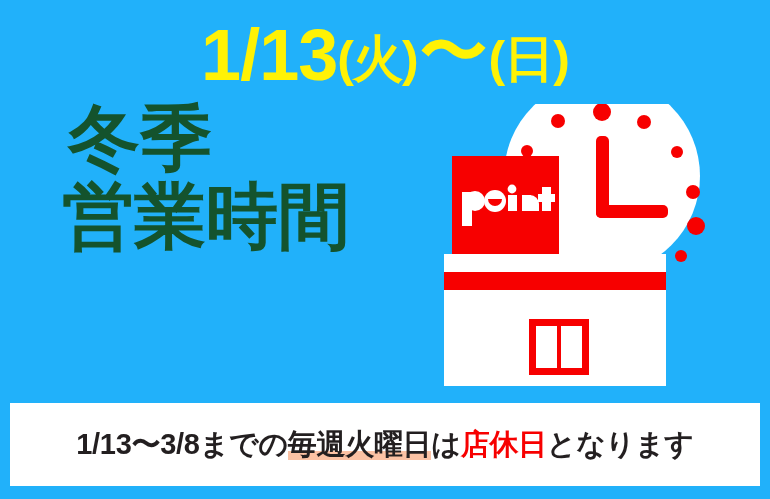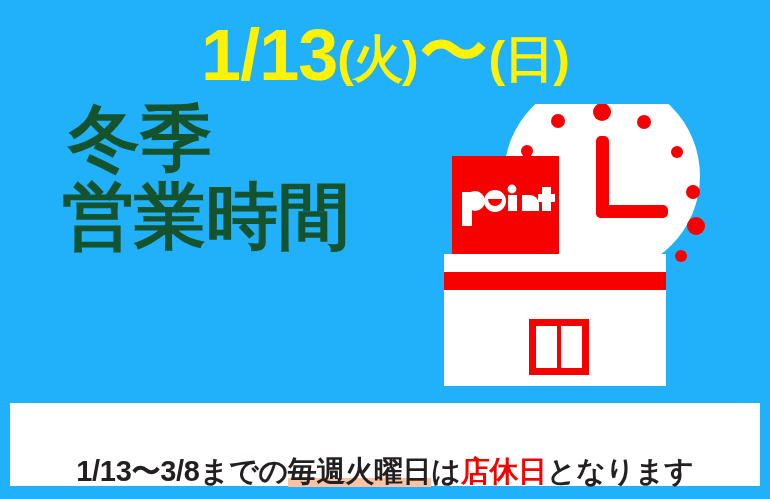--- a/index.html
+++ b/index.html
@@ -96,21 +96,21 @@
   
   .notice {
     position: absolute;
     left: 10px;
     top: 403px;
     width: 750px;
     height: 83px;
     background: #ffffff;
     display: flex;
     flex-direction: row;
-    align-items: flex-end;
+    align-items: center;
     justify-content: center;
     gap: 48px;
   }
   .notice .nline1 {
     white-space: nowrap;
     font-size: 29px;
     font-weight: 700;
     color: #231f20;
     line-height: 1.05;
     letter-spacing: -0.3px;

